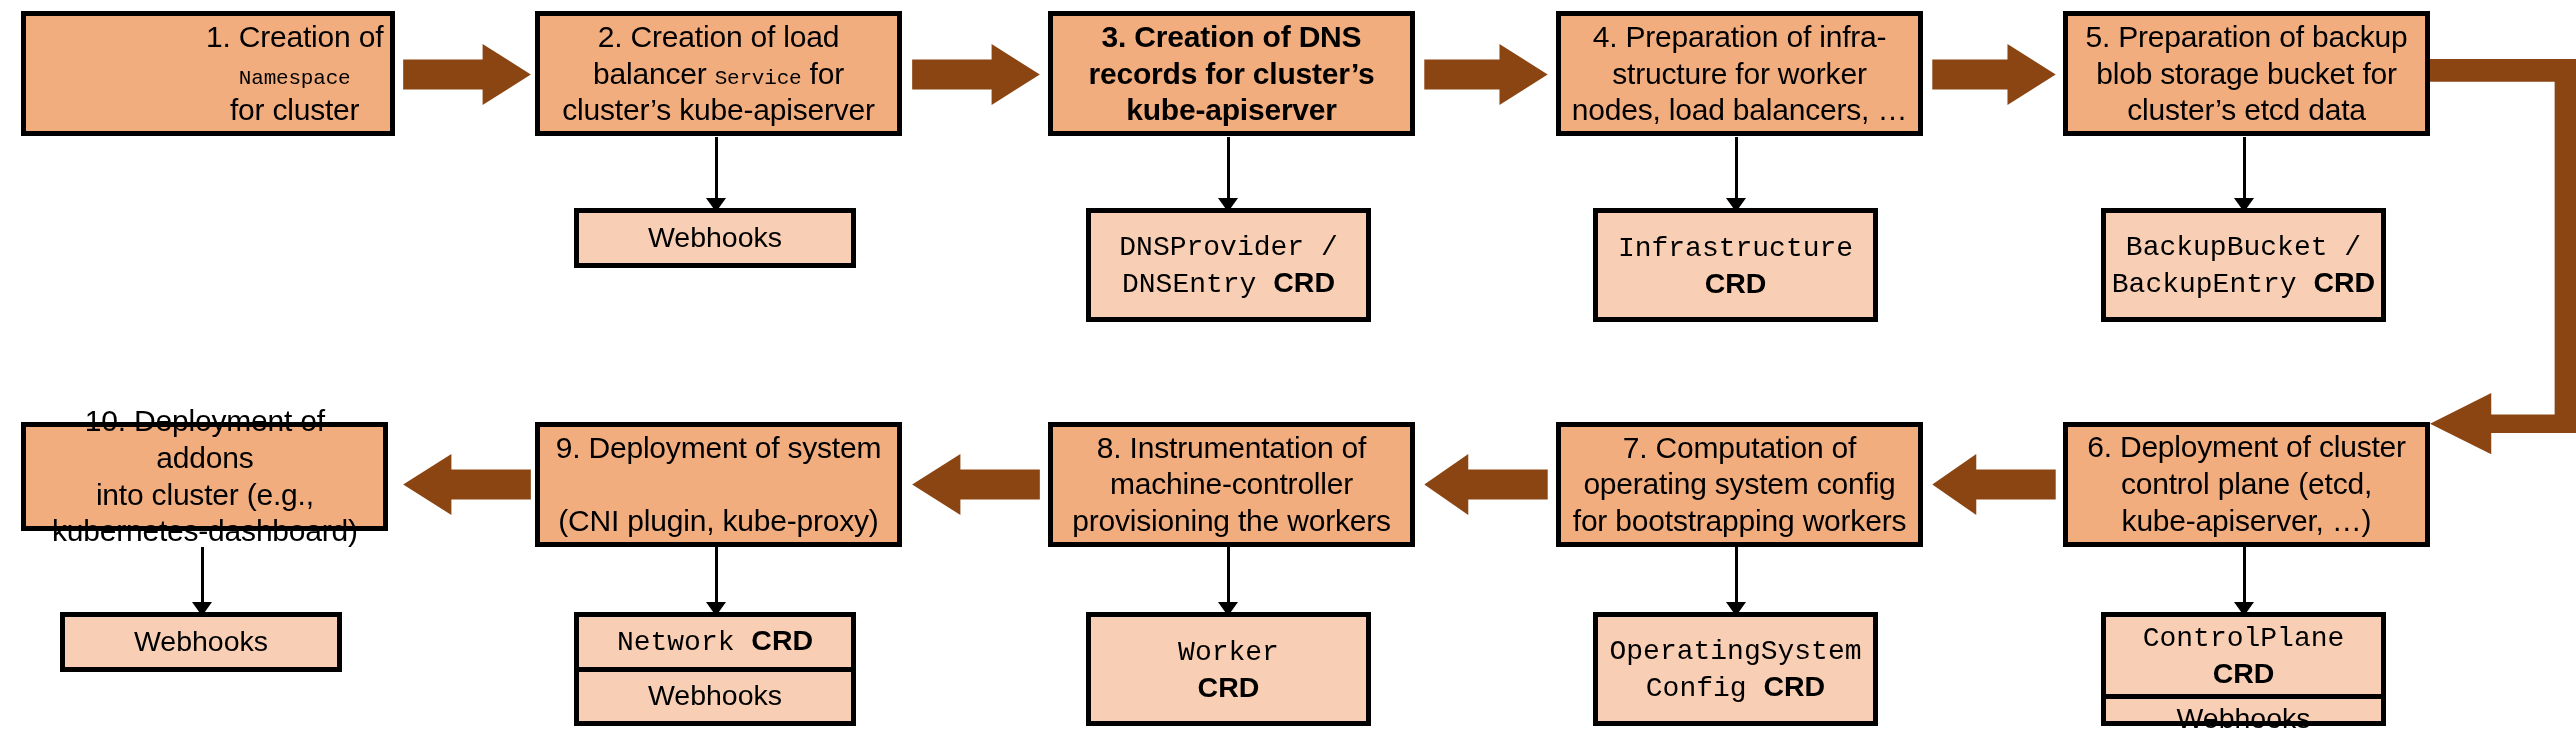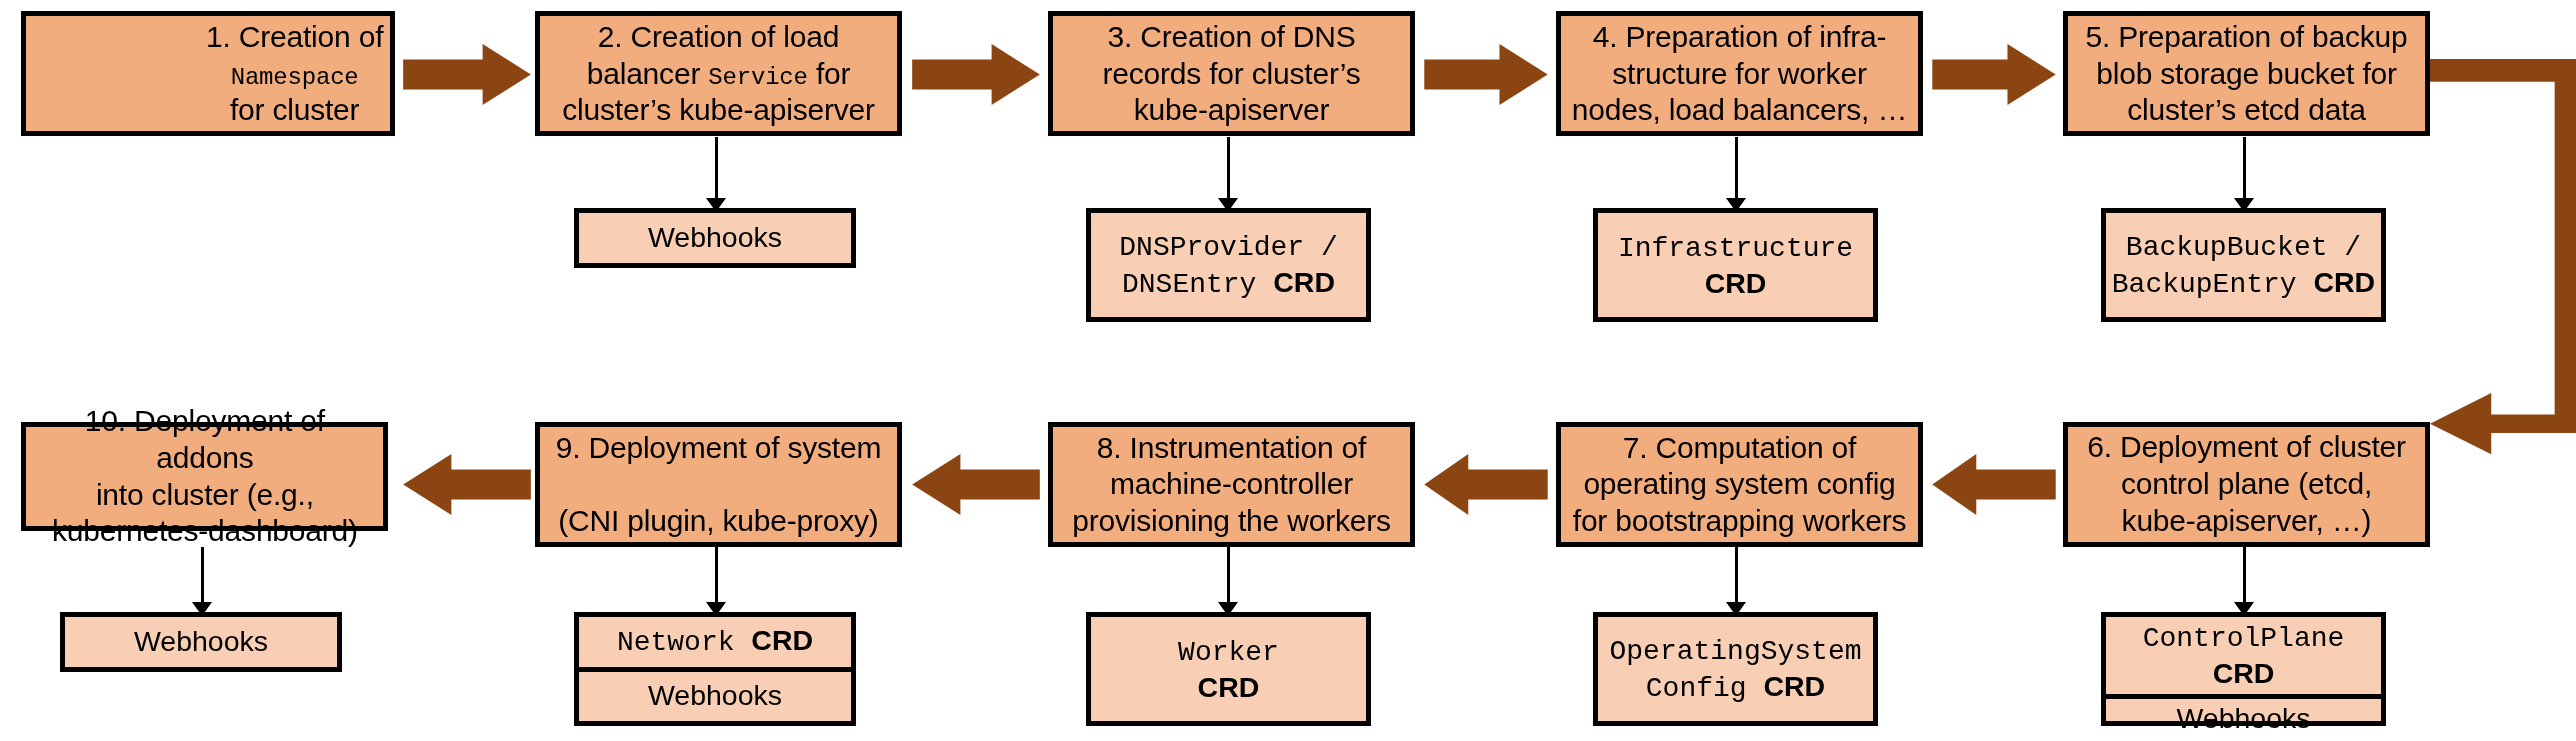--- a/index.html
+++ b/index.html
@@ -32,21 +32,21 @@
   }
   .step-text {
     font-family: "Liberation Sans", sans-serif;
     font-size: 30px;
     line-height: 1.22;
     color: #000000;
     letter-spacing: -0.2px;
   }
   .step-text .mono {
     font-family: "Liberation Mono", monospace;
-    font-size: 24px;
+    font-size: 21px;
     margin-top: 28px;
   }
 
   
   .child-box {
     position: absolute;
     box-sizing: border-box;
     background: #F8CFB4;
     border: 5px solid #000000;
     display: flex;
@@ -118,21 +118,21 @@
     <div class="step-text"><span>2. Creation of load</span><br><span>balancer </span><span class="mono">Service</span><span> for</span><br><span>cluster’s kube-apiserver</span></div>
   </div>
   <div class="vline" style="left:715px; top:137px; height:70px;"></div>
   <div class="vhead" style="left:706px; top:198px;"></div>
   <div class="child-box" style="left:574px; top:208px; width:282px; height:60px;">
     <div class="child-cell">
       <div class="child-text"><span>Webhooks</span></div>
     </div>
   </div>
 
-  <div class="step-box" style="left:1048px; top:11.4px; width:367px; height:125px;">
+  <div class="step-box" style="left:1048px; top:11.4px; width:367px; height:125px;font-weight:bold;">
     <div class="step-text"><span>3. Creation of DNS</span><br><span>records for cluster’s</span><br><span>kube-apiserver</span></div>
   </div>
   <div class="vline" style="left:1227px; top:137px; height:70px;"></div>
   <div class="vhead" style="left:1218px; top:198px;"></div>
   <div class="child-box" style="left:1086px; top:208px; width:285px; height:114px;">
     <div class="child-cell">
       <div class="child-text"><span class="mono">DNSProvider /</span><br><span class="mono">DNSEntry </span><span class="crd">CRD</span></div>
     </div>
   </div>
 

